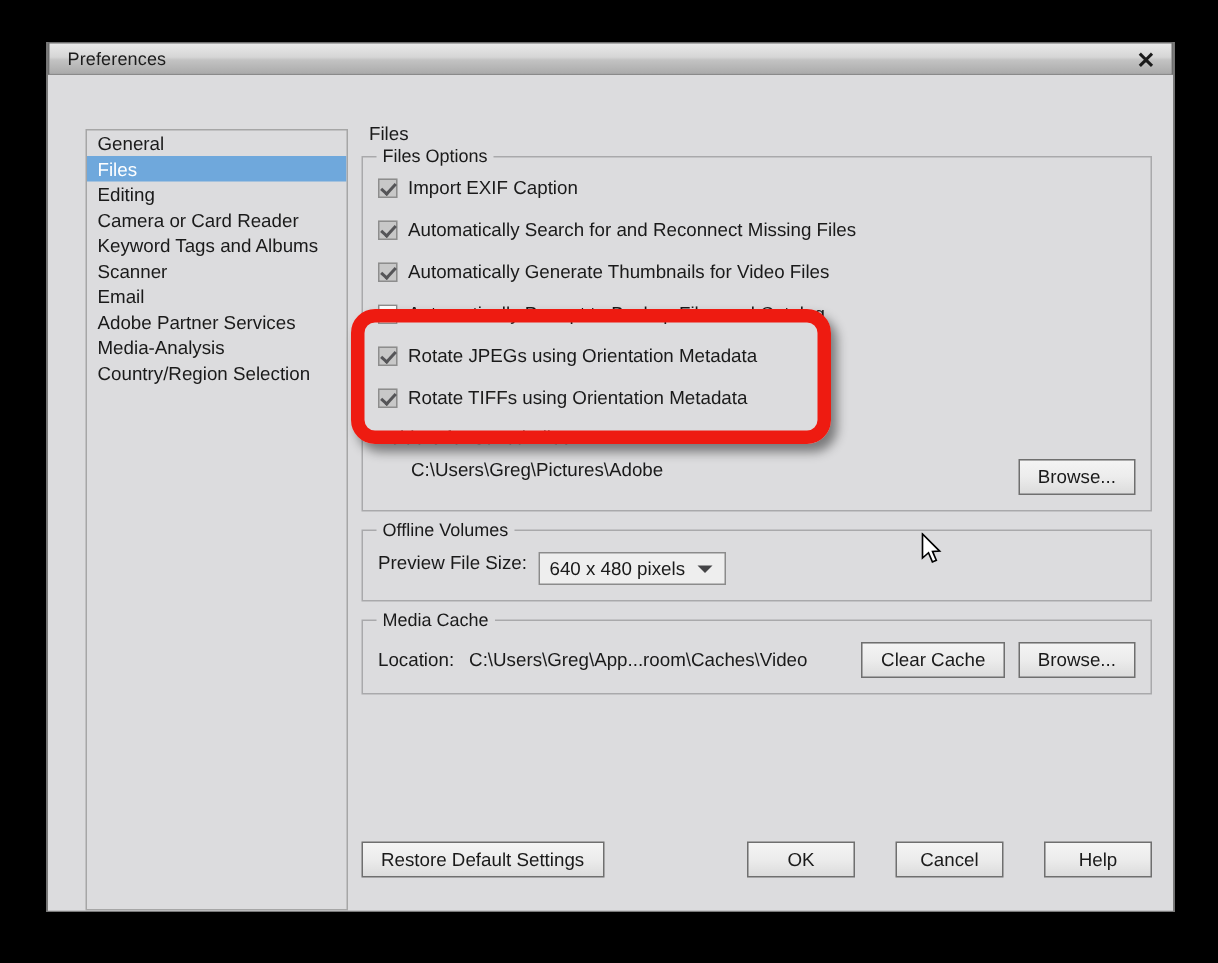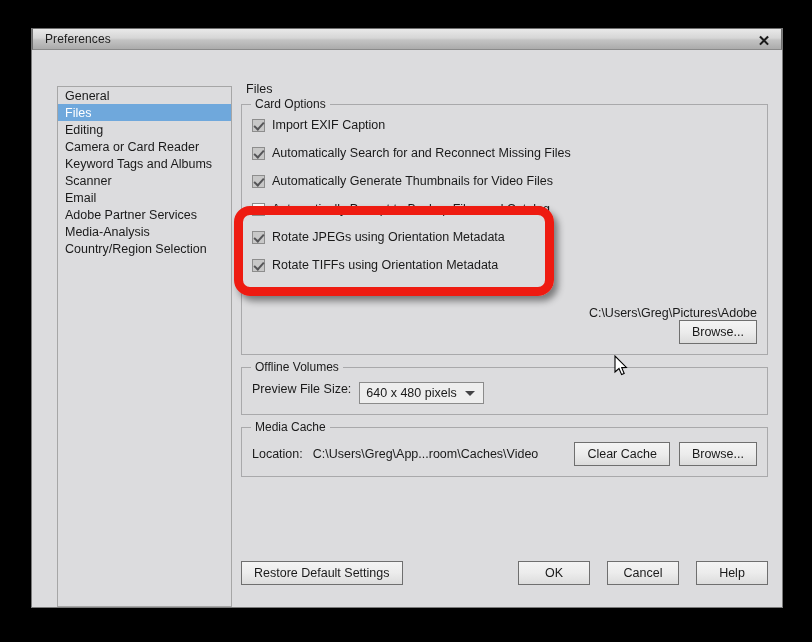--- a/index.html
+++ b/index.html
@@ -167,23 +167,22 @@
   }
 
   .sublabel {
     font-size: 12.5px;
     color: #1a1a1a;
     margin-top: 10px;
   }
 
   .path-row {
     display: flex;
-    align-items: flex-end;
+    align-items: flex-start;
     margin-top: 7px;
-    flex-direction: column;
   }
   .path-text {
     font-size: 12.5px;
     color: #1a1a1a;
     padding-left: 22px;
     flex: 1 1 auto;
     white-space: nowrap;
     overflow: hidden;
   }
 
@@ -257,21 +256,21 @@
   
   .footer {
     position: absolute;
     left: 209px;
     right: 14px;
     bottom: 22px;
     display: flex;
     align-items: center;
   }
   .footer .spacer { flex: 1 1 auto; }
-  .footer .right-group { display: flex; gap: 17px; }
+  .footer .right-group { display: flex; gap: 27px; }
   .footer .btn.ok,
   .footer .btn.cancel,
   .footer .btn.help { min-width: 72px; text-align: center; }
 
   
   #red-highlight {
     position: absolute;
     left: 234px;
     top: 206px;
     width: 320px;
@@ -320,21 +319,21 @@
         <div class="sidebar-item">Adobe Partner Services</div>
         <div class="sidebar-item">Media-Analysis</div>
         <div class="sidebar-item">Country/Region Selection</div>
       </div>
 
       <div class="panel">
 
         <div class="panel-title">Files</div>
 
         <div class="groupbox">
-          <span class="legend">Card Options</span>
+          <span class="legend">Files Options</span>
 
           <div class="chk-row">
             <span class="checkbox checked"></span>
             <span class="chk-label">Import EXIF Caption</span>
           </div>
 
           <div class="chk-row">
             <span class="checkbox checked"></span>
             <span class="chk-label">Automatically Search for and Reconnect Missing Files</span>
           </div>

